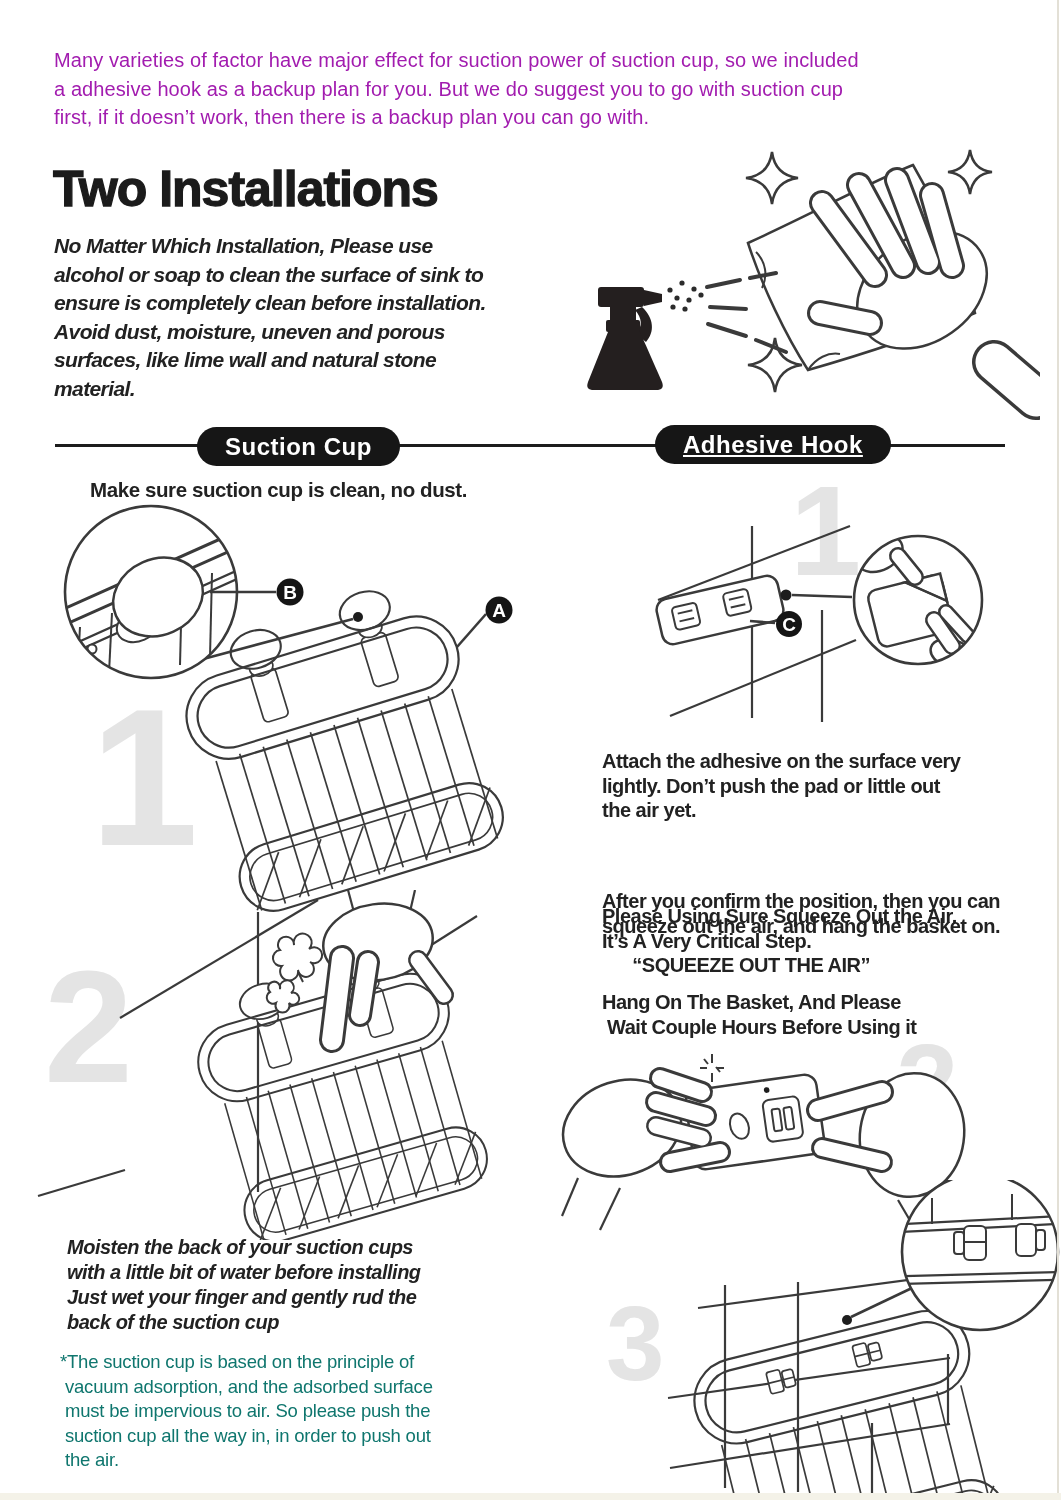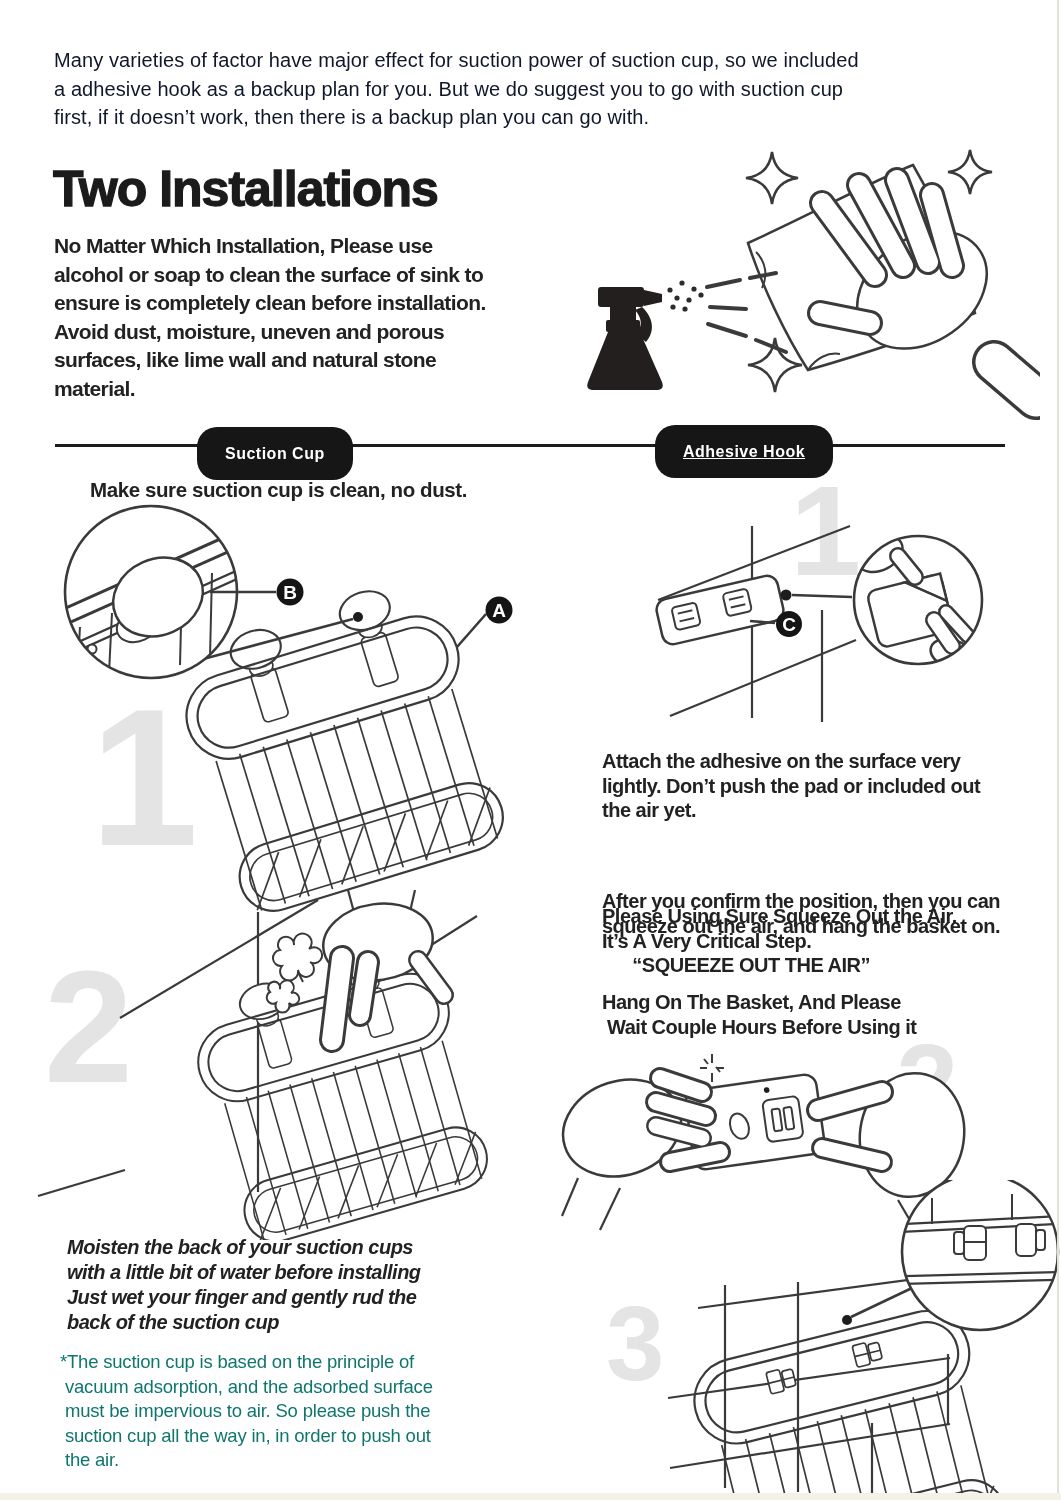--- a/index.html
+++ b/index.html
@@ -3,33 +3,33 @@
 <meta charset="utf-8">
 <style>
   * { margin:0; padding:0; box-sizing:border-box; }
   html,body { width:1061px; height:1500px; }
   body {
     position:relative; background:#ffffff; overflow:hidden;
     font-family:"Liberation Sans","DejaVu Sans",sans-serif; color:#262626;
   }
   .abs { position:absolute; }
   .pre { white-space:pre-wrap; }
-  .intro { font-size:20px; line-height:28.5px; letter-spacing:.1px; color:#0f172a; }
+  .intro { font-size:20px; line-height:28.5px; letter-spacing:.1px; color:#a21caf; }
   .title { font-size:50px; font-weight:700; letter-spacing:-1px; color:#1b1b1b;
            -webkit-text-stroke:1.3px #1b1b1b; }
   .bold-block { font-weight:bold; letter-spacing:-0.5px; color:#222; }
   .prep { font-size:21px; line-height:28.5px; letter-spacing:-0.6px; }
   .caption { font-size:20.5px; letter-spacing:-0.4px; }
   .rcol { font-size:20px; line-height:24.5px; }
   .moisten { font-size:20px; line-height:25px;font-style:italic; }
   .footnote { font-size:18.5px; line-height:24.5px; letter-spacing:-0.2px; color:#0f766e; }
   .rule { height:3px; background:#1c1c1c; }
-  .pill { background:#161616; color:#fff; border-radius:20px; height:53px;
+  .pill { background:#161616; color:#fff; border-radius:20px; height:39px;
           display:flex; align-items:center; justify-content:center;
-          font-weight:bold; font-size:16px; padding:0 28px; letter-spacing:.5px; }
+          font-weight:bold; font-size:24px; padding:0 28px; letter-spacing:.5px; }
   .edge-r { width:2px; background:#e3e0d6; }
   .edge-b { height:7px; background:#f4f2e8; }
 
   
   svg { display:block; }
   .ln   { fill:none; stroke:#3a3a3a; stroke-width:2.6; }
   .ln2  { fill:none; stroke:#3a3a3a; stroke-width:2;   }
   .lnW  { fill:#fff; stroke:#3a3a3a; stroke-width:2.5; }
   .ln2f { fill:#fff; stroke:#3a3a3a; stroke-width:2;   }
   .wall { fill:none; stroke:#3a3a3a; stroke-width:2.2; }
@@ -92,37 +92,37 @@
     </g>
   </defs>
 </svg>
 
 <div class="abs intro pre" style="left:54px; top:46px; width:960px;">Many varieties of factor have major effect for suction power of suction cup, so we included
 a adhesive hook as a backup plan for you. But we do suggest you to go with suction cup
 first, if it doesn’t work, then there is a backup plan you can go with.</div>
 
 <div class="abs title" style="left:53px; top:160px;">Two Installations</div>
 
-<div class="abs bold-block prep pre" style="left:54px; top:232px; width:540px;">No Matter Which Installation, Please use
+<div class="abs bold-block prep pre" style="left:54px; top:232px; width:540px;font-style:italic;">No Matter Which Installation, Please use
 alcohol or soap to clean the surface of sink to
 ensure is completely clean before installation.
 Avoid dust, moisture, uneven and porous
 surfaces, like lime wall and natural stone
 material.</div>
 
 <div class="abs rule" style="left:55px; top:444px; width:950px;"></div>
 
 <div class="abs pill" style="left:197px; top:427px;">Suction Cup</div>
 
 <div class="abs pill" style="left:655px; top:425px;text-decoration:underline;">Adhesive Hook</div>
 
 <div class="abs bold-block caption" style="left:90px; top:478px; width:480px;">Make sure suction cup is clean, no dust.</div>
 
 <div class="abs bold-block rcol pre" style="left:602px; top:749px; width:455px;">Attach the adhesive on the surface very
-lightly. Don’t push the pad or included out
+lightly. Don’t push the pad or little out
 the air yet.</div>
 
 <div class="abs bold-block rcol pre" style="left:602px; top:842px; width:455px;margin-top:47px;">After you confirm the position, then you can
 squeeze out the air, and hang the basket on.</div>
 
 <div class="abs bold-block rcol pre" style="left:602px; top:904px; width:455px;">Please Using Sure Squeeze Out the Air.
 It’s A Very Critical Step.
       “SQUEEZE OUT THE AIR”</div>
 
 <div class="abs bold-block rcol pre" style="left:602px; top:990px; width:455px;">Hang On The Basket, And Please

